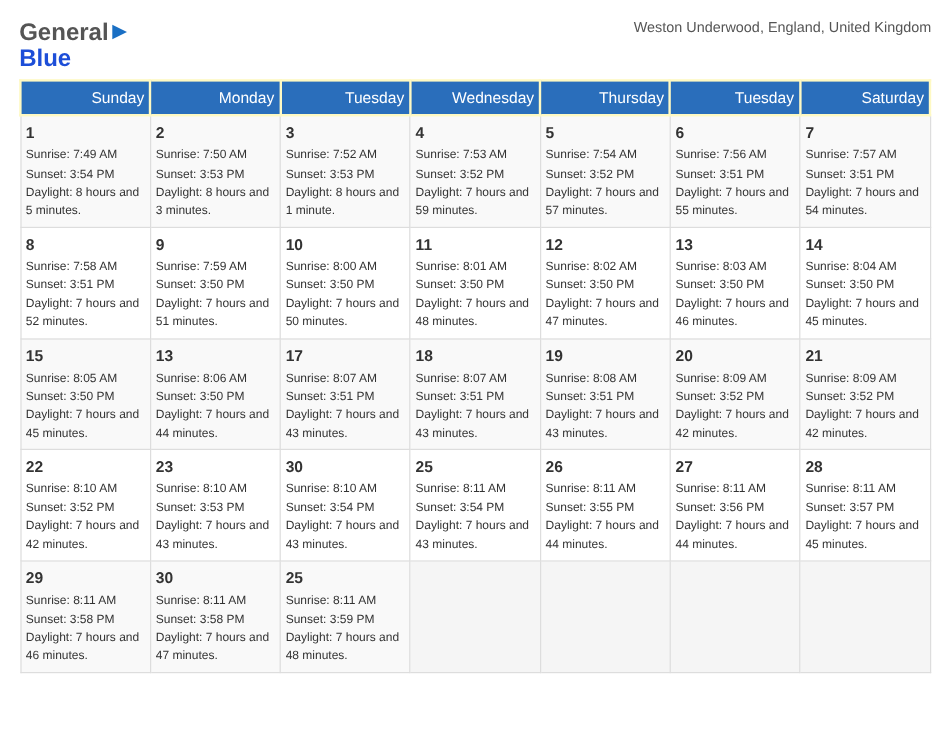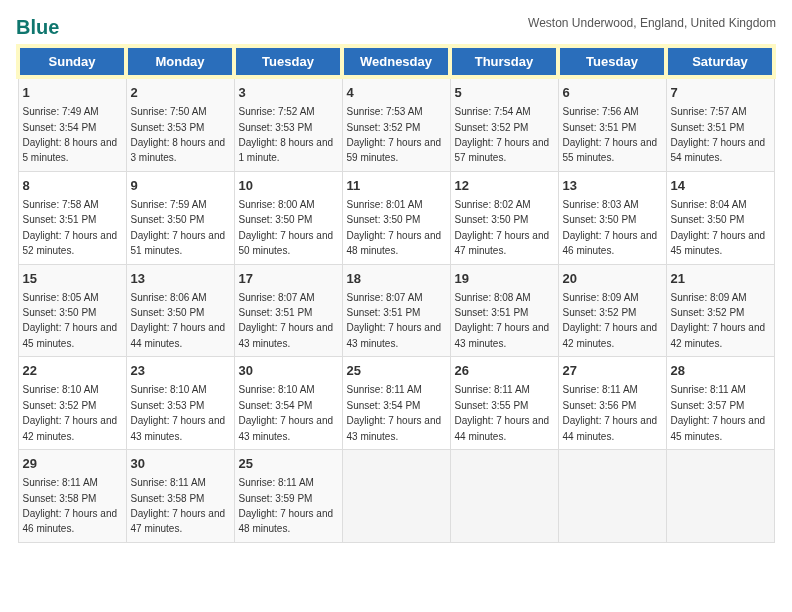--- a/index.html
+++ b/index.html
@@ -32,24 +32,24 @@
       width: 100%;
       border-collapse: collapse;
       font-size: 11px;
     }
     .calendar thead tr {
       background-color: #2a6ebb;
       color: #fff;
     }
     .calendar thead th {
       padding: 6px 4px;
-      text-align: center;
+      text-align: right;
       font-size: 13px;
-      font-weight: bold;
-      border: 4px solid #fef9c3;
+      font-weight: normal;
+      border: 2px solid #fef9c3;
     }
     .calendar tbody tr {
       border-bottom: 1px solid #ccc;
     }
     .calendar tbody td {
       vertical-align: top;
       padding: 5px 4px;
       border: 1px solid #ddd;
       min-width: 100px;
       min-height: 70px;
@@ -77,22 +77,26 @@
       line-height: 1.1;
     }
     .logo-line1 { display: flex; align-items: center; }
     .logo-line2 { display: flex; align-items: center; }
   </style>
 </head>
 <body>
 
 <div class="header">
   <div class="logo-block">
+    <div class="logo-line1">
+      <span style="font-size:20px;font-weight:bold;color:#555;">General</span>
+      <span style="color:#1a6fc4;font-size:16px;margin-left:3px;">▶</span>
+    </div>
     <div class="logo-line2">
-      <span style="font-size:20px;font-weight:bold;color:#0f766e;">Blue</span>
+      <span style="font-size:20px;font-weight:bold;color:#1d4ed8;">Blue</span>
     </div>
   </div>
   <div class="title-area">
     <div class="calendar-subtitle">Weston Underwood, England, United Kingdom</div>
   </div>
 </div>
 
 <table class="calendar">
   <thead>
     <tr>

